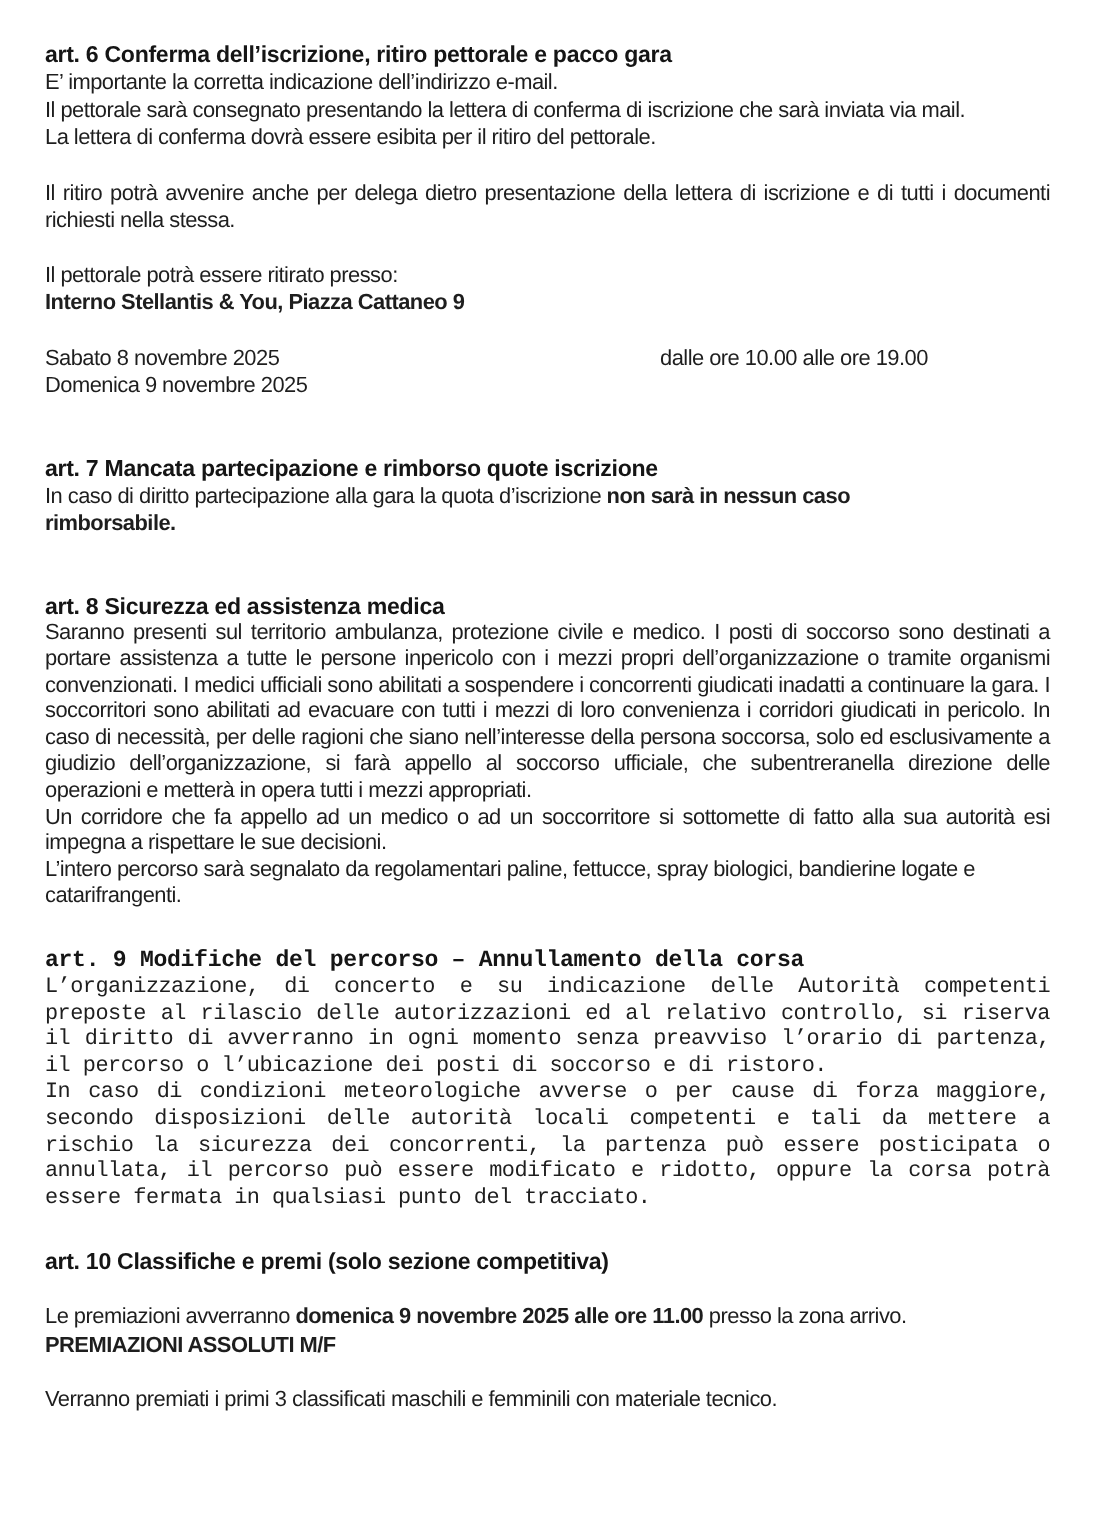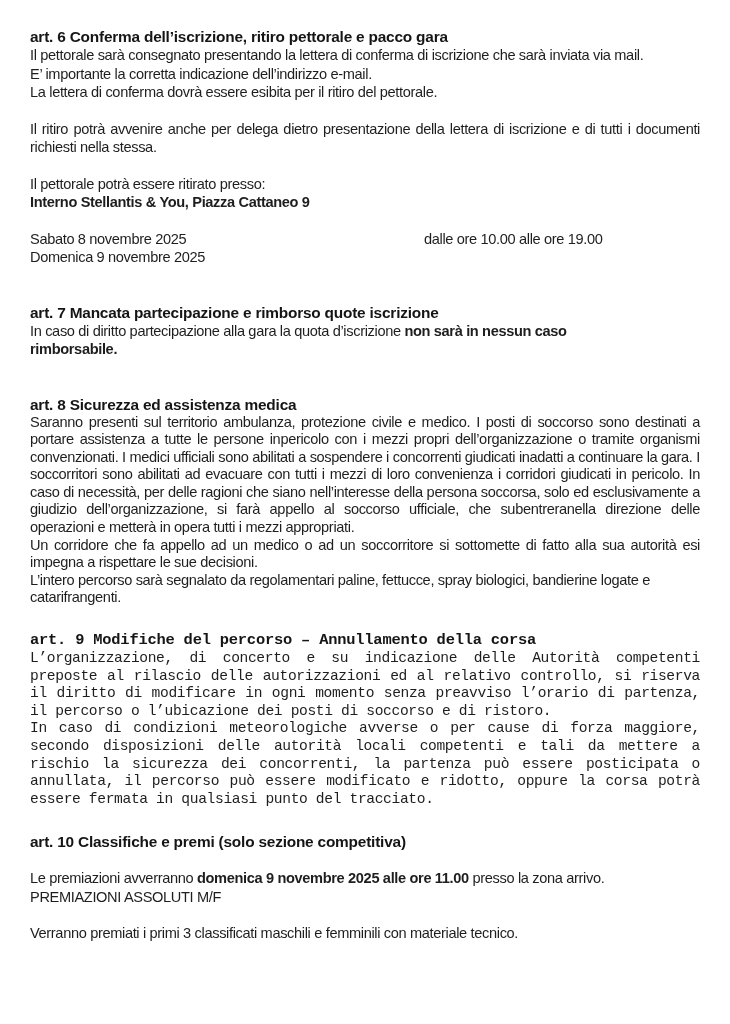--- a/index.html
+++ b/index.html
@@ -12,33 +12,33 @@
     line-height: 18.5px;
   }
   .narrow { letter-spacing: -0.35px; }
   .h { font-weight: bold; font-size: 15.4px; line-height: 19px; letter-spacing: -0.2px; color: #151515; }
   p { margin: 0; }
   .just { text-align: justify; }
   .gap-s { height: 18px; }
   .gap-m { height: 36px; }
   .gap-l { height: 24px; }
   b { font-weight: bold; }
-  .row { display: flex; }
+  .row { display: flex; gap: 16px; }
   .row .c1 { width: 394px; }
   .row .c2 { flex: 1; }
 </style>
 </head>
 <body>
 
 <div class="page">
 
   <section>
     <p class="h">art. 6 Conferma dell’iscrizione, ritiro pettorale e pacco gara</p>
+    <p class="narrow">E’ importante la corretta indicazione dell’indirizzo e-mail.</p>
     <p class="narrow">Il pettorale sarà consegnato presentando la lettera di conferma di iscrizione che sarà inviata via mail.</p>
-    <p class="narrow">E’ importante la corretta indicazione dell’indirizzo e-mail.</p>
     <p class="narrow">La lettera di conferma dovrà essere esibita per il ritiro del pettorale.</p>
     <div class="gap-s"></div>
     <p class="just narrow">Il ritiro potrà avvenire anche per delega dietro presentazione della lettera di iscrizione e di tutti i documenti richiesti nella stessa.</p>
     <div class="gap-s"></div>
     <p class="narrow">Il pettorale potrà essere ritirato presso:</p>
     <p class="narrow" style="font-weight:bold;">Interno Stellantis &amp; You, Piazza Cattaneo 9</p>
     <div class="gap-s"></div>
     <div class="row narrow">
       <span class="c1">Sabato 8 novembre 2025</span>
       <span class="c2">dalle ore 10.00 alle ore 19.00</span>
@@ -61,28 +61,28 @@
     <p class="h">art. 8 Sicurezza ed assistenza medica</p>
     <p class="just narrow">Saranno presenti sul territorio ambulanza, protezione civile e medico. I posti di soccorso sono destinati a portare assistenza a tutte le persone inpericolo con i mezzi propri dell’organizzazione o tramite organismi convenzionati. I medici ufficiali sono abilitati a sospendere i concorrenti giudicati inadatti a continuare la gara. I soccorritori sono abilitati ad evacuare con tutti i mezzi di loro convenienza i corridori giudicati in pericolo. In caso di necessità, per delle ragioni che siano nell’interesse della persona soccorsa, solo ed esclusivamente a giudizio dell’organizzazione, si farà appello al soccorso ufficiale, che subentreranella direzione delle operazioni e metterà in opera tutti i mezzi appropriati.</p>
     <p class="just narrow">Un corridore che fa appello ad un medico o ad un soccorritore si sottomette di fatto alla sua autorità esi impegna a rispettare le sue decisioni.</p>
     <p class="narrow">L’intero percorso sarà segnalato da regolamentari paline, fettucce, spray biologici, bandierine logate e catarifrangenti.</p>
   </section>
 
   <div class="gap-l"></div>
 
   <section style="line-height:17.6px;font-family:Liberation Mono, monospace;">
     <p class="h">art. 9 Modifiche del percorso – Annullamento della corsa</p>
-    <p class="just narrow">L’organizzazione, di concerto e su indicazione delle Autorità competenti preposte al rilascio delle autorizzazioni ed al relativo controllo, si riserva il diritto di modificare in ogni momento senza preavviso l’orario di partenza, il percorso o l’ubicazione dei posti di soccorso e di ristoro.</p>
+    <p class="just narrow">L’organizzazione, di concerto e su indicazione delle Autorità competenti preposte al rilascio delle autorizzazioni ed al relativo controllo, si riserva il diritto di avverranno in ogni momento senza preavviso l’orario di partenza, il percorso o l’ubicazione dei posti di soccorso e di ristoro.</p>
     <p class="just narrow">In caso di condizioni meteorologiche avverse o per cause di forza maggiore, secondo disposizioni delle autorità locali competenti e tali da mettere a rischio la sicurezza dei concorrenti, la partenza può essere posticipata o annullata, il percorso può essere modificato e ridotto, oppure la corsa potrà essere fermata in qualsiasi punto del tracciato.</p>
   </section>
 
   <div class="gap-l"></div>
 
   <section>
     <p class="h">art. 10 Classifiche e premi (solo sezione competitiva)</p>
     <div class="gap-s"></div>
     <p class="narrow"><span>Le premiazioni avverranno </span><b>domenica 9 novembre 2025 alle ore 11.00</b><span> presso la zona arrivo.</span></p>
-    <p class="narrow" style="font-weight:normal;">PREMIAZIONI ASSOLUTI M/F</p>
+    <p class="narrow" style="font-weight:bold;">PREMIAZIONI ASSOLUTI M/F</p>
     <div class="gap-s"></div>
     <p class="narrow">Verranno premiati i primi 3 classificati maschili e femminili con materiale tecnico.</p>
   </section>
 
 </div>
 
 </body></html>

